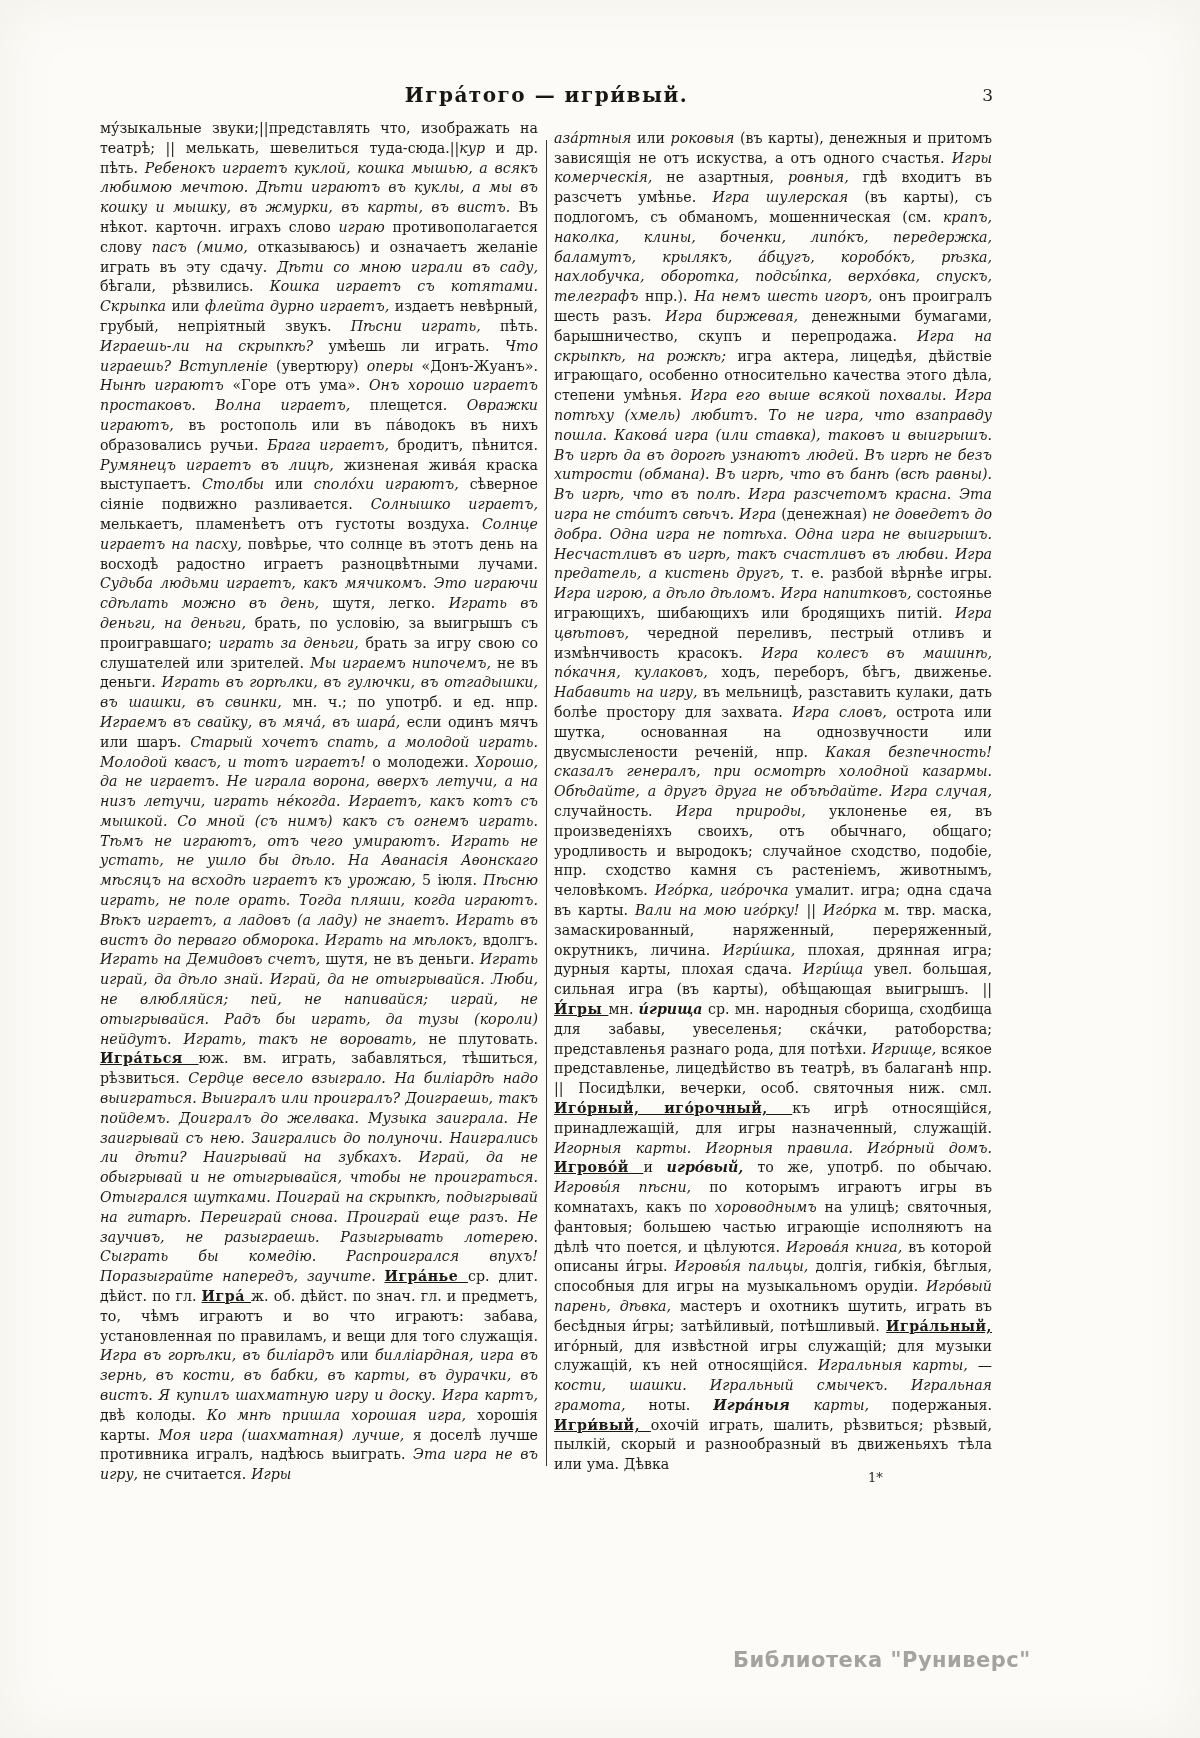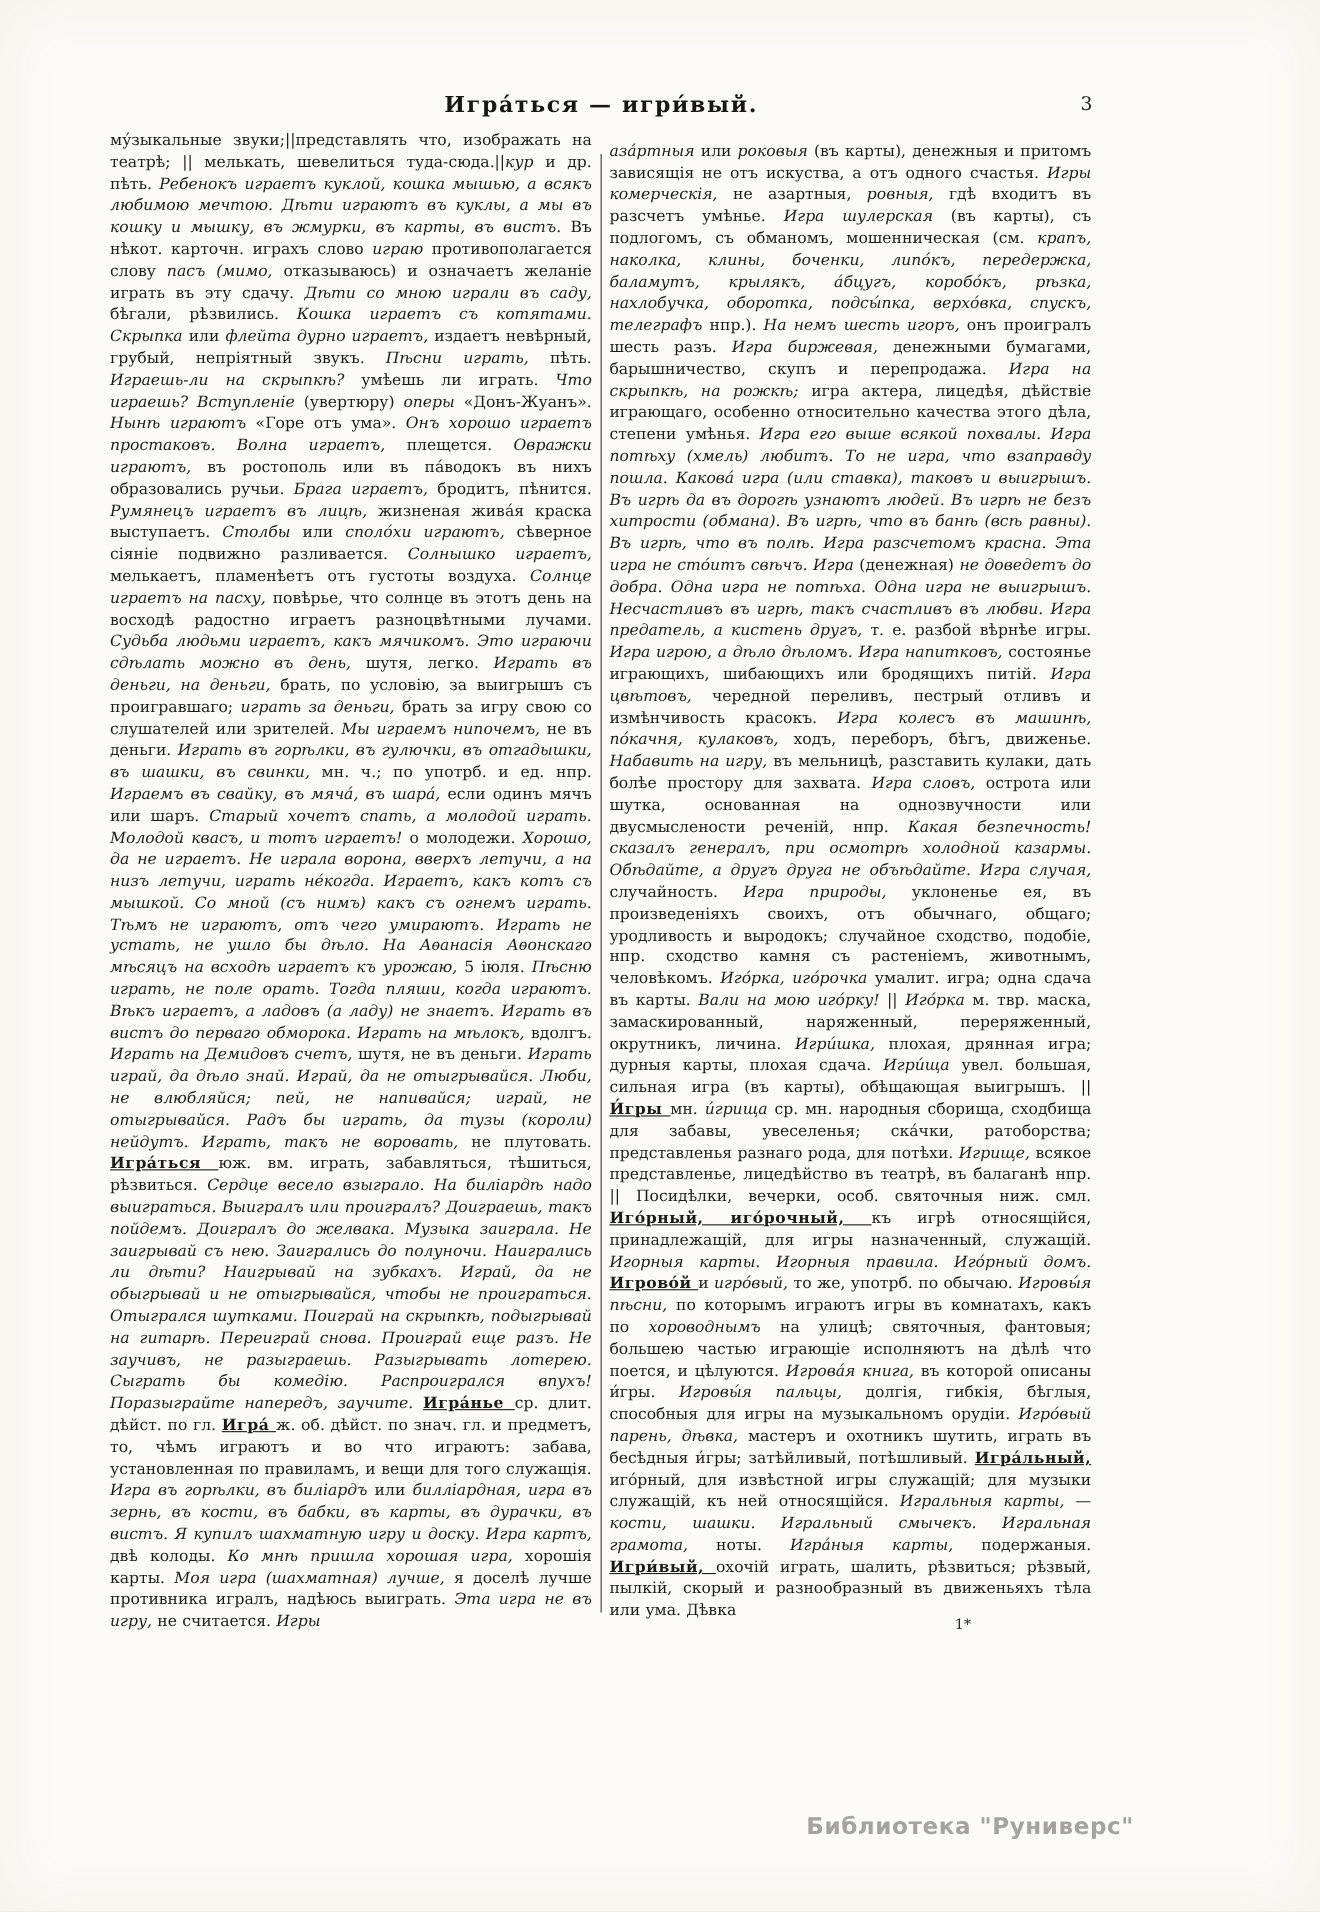--- a/index.html
+++ b/index.html
@@ -32,38 +32,38 @@
     text-align:justify;
     font-size:14.2px;line-height:19.8px;
     word-spacing:.02em;
   }
   .col-divider{
     width:1px;height:1326px;background:#3a3834;
     margin:2px 7px 0 8px;flex:none;
   }
   .it{font-style:italic;}
   .bd{font-weight:bold;letter-spacing:.5px;text-decoration:underline;}
-  .bdi{font-weight:normal;font-style:italic;}
+  .bdi{font-weight:bold;font-style:italic;}
   .sig-mark{
     position:absolute;top:1470px;left:868px;
     font-size:13px;color:#2a2926;
   }
   .watermark{
     position:absolute;top:1648px;left:733px;
     font-family:"DejaVu Sans","Liberation Sans",sans-serif;
     font-weight:bold;font-size:21px;color:#a3a3a1;
     letter-spacing:.5px;white-space:nowrap;
   }
 </style>
 </head>
 <body>
 
 <div class="page">
 
-  <div class="running-head">Игра́ться — игри́вый.</div>
+  <div class="running-head">Игра́того — игри́вый.</div>
 
   <div class="page-num">3</div>
 
   <div class="columns">
     <div class="col"><span>му́зыкальные звуки;||представлять что, изображать на театрѣ; || мелькать, шевелиться туда-сюда.||</span><span class="it">кур</span><span> и др. пѣть. </span><span class="it">Ребенокъ играетъ куклой, кошка мышью, а всякъ любимою мечтою. Дѣти играютъ въ куклы, а мы въ кошку и мышку, въ жмурки, въ карты, въ вистъ.</span><span> Въ нѣкот. карточн. играхъ слово </span><span class="it">играю</span><span> противополагается слову </span><span class="it">пасъ (мимо, </span><span>отказываюсь) и означаетъ желаніе играть въ эту сдачу. </span><span class="it">Дѣти со мною играли въ саду, </span><span>бѣгали, рѣзвились. </span><span class="it">Кошка играетъ съ котятами. Скрыпка </span><span>или </span><span class="it">флейта дурно играетъ, </span><span>издаетъ невѣрный, грубый, непріятный звукъ. </span><span class="it">Пѣсни играть, </span><span>пѣть. </span><span class="it">Играешь-ли на скрыпкѣ? </span><span>умѣешь ли играть. </span><span class="it">Что играешь? Вступленіе </span><span>(увертюру) </span><span class="it">оперы </span><span>«Донъ-Жуанъ». </span><span class="it">Нынѣ играютъ </span><span>«Горе отъ ума». </span><span class="it">Онъ хорошо играетъ простаковъ. Волна играетъ, </span><span>плещется. </span><span class="it">Овражки играютъ, </span><span>въ ростополь или въ па́водокъ въ нихъ образовались ручьи. </span><span class="it">Брага играетъ, </span><span>бродитъ, пѣнится. </span><span class="it">Румянецъ играетъ въ лицѣ, </span><span>жизненая жива́я краска выступаетъ. </span><span class="it">Столбы </span><span>или </span><span class="it">споло́хи играютъ, </span><span>сѣверное сіяніе подвижно разливается. </span><span class="it">Солнышко играетъ, </span><span>мелькаетъ, пламенѣетъ отъ густоты воздуха. </span><span class="it">Солнце играетъ на пасху, </span><span>повѣрье, что солнце въ этотъ день на восходѣ радостно играетъ разноцвѣтными лучами. </span><span class="it">Судьба людьми играетъ, какъ мячикомъ. Это играючи сдѣлать можно въ день, </span><span>шутя, легко. </span><span class="it">Играть въ деньги, на деньги, </span><span>брать, по условію, за выигрышъ съ проигравшаго; </span><span class="it">играть за деньги, </span><span>брать за игру свою со слушателей или зрителей. </span><span class="it">Мы играемъ нипочемъ, </span><span>не въ деньги. </span><span class="it">Играть въ горѣлки, въ гулючки, въ отгадышки, въ шашки, въ свинки, </span><span>мн. ч.; по употрб. и ед. нпр. </span><span class="it">Играемъ въ свайку, въ мяча́, въ шара́, </span><span>если одинъ мячъ или шаръ. </span><span class="it">Старый хочетъ спать, а молодой играть. Молодой квасъ, и тотъ играетъ! </span><span>о молодежи. </span><span class="it">Хорошо, да не играетъ. Не играла ворона, вверхъ летучи, а на низъ летучи, играть не́когда. Играетъ, какъ котъ съ мышкой. Со мной (съ нимъ) какъ съ огнемъ играть. Тѣмъ не играютъ, отъ чего умираютъ. Играть не устать, не ушло бы дѣло. На Аѳанасія Аѳонскаго мѣсяцъ на всходѣ играетъ къ урожаю, </span><span>5 іюля. </span><span class="it">Пѣсню играть, не поле орать. Тогда пляши, когда играютъ. Вѣкъ играетъ, а ладовъ (а ладу) не знаетъ. Играть въ вистъ до перваго обморока. Играть на мѣлокъ, </span><span>вдолгъ. </span><span class="it">Играть на Демидовъ счетъ, </span><span>шутя, не въ деньги. </span><span class="it">Играть играй, да дѣло знай. Играй, да не отыгрывайся. Люби, не влюбляйся; пей, не напивайся; играй, не отыгрывайся. Радъ бы играть, да тузы (короли) нейдутъ. Играть, такъ не воровать, </span><span>не плутовать. </span><span class="bd">Игра́ться </span><span>юж. вм. играть, забавляться, тѣшиться, рѣзвиться. </span><span class="it">Сердце весело взыграло. На биліардѣ надо выиграться. Выигралъ или проигралъ? Доиграешь, такъ пойдемъ. Доигралъ до желвака. Музыка заиграла. Не заигрывай съ нею. Заигрались до полуночи. Наигрались ли дѣти? Наигрывай на зубкахъ. Играй, да не обыгрывай и не отыгрывайся, чтобы не проиграться. Отыгрался шутками. Поиграй на скрыпкѣ, подыгрывай на гитарѣ. Переиграй снова. Проиграй еще разъ. Не заучивъ, не разыграешь. Разыгрывать лотерею. Сыграть бы комедію. Распроигрался впухъ! Поразыграйте напередъ, заучите. </span><span class="bd">Игра́нье </span><span>ср. длит. дѣйст. по гл. </span><span class="bd">Игра́ </span><span>ж. об. дѣйст. по знач. гл. и предметъ, то, чѣмъ играютъ и во что играютъ: забава, установленная по правиламъ, и вещи для того служащія. </span><span class="it">Игра въ горѣлки, въ биліардъ </span><span>или </span><span class="it">билліардная, игра въ зернь, въ кости, въ бабки, въ карты, въ дурачки, въ вистъ. Я купилъ шахматную игру и доску. Игра картъ, </span><span>двѣ колоды. </span><span class="it">Ко мнѣ пришла хорошая игра, </span><span>хорошія карты. </span><span class="it">Моя игра (шахматная) лучше, </span><span>я доселѣ лучше противника игралъ, надѣюсь выиграть. </span><span class="it">Эта игра не въ игру, </span><span>не считается. </span><span class="it">Игры</span></div>
     <div class="col-divider"></div>
     <div class="col"><span class="it">аза́ртныя </span><span>или </span><span class="it">роковыя </span><span>(въ карты), денежныя и притомъ зависящія не отъ искуства, а отъ одного счастья. </span><span class="it">Игры комерческія, </span><span>не азартныя, </span><span class="it">ровныя, </span><span>гдѣ входитъ въ разсчетъ умѣнье. </span><span class="it">Игра шулерская </span><span>(въ карты), съ подлогомъ, съ обманомъ, мошенническая (см. </span><span class="it">крапъ, наколка, клины, боченки, липо́къ, передержка, баламутъ, крылякъ, а́бцугъ, коробо́къ, рѣзка, нахлобучка, оборотка, подсы́пка, верхо́вка, спускъ, телеграфъ </span><span>нпр.). </span><span class="it">На немъ шесть игоръ, </span><span>онъ проигралъ шесть разъ. </span><span class="it">Игра биржевая, </span><span>денежными бумагами, барышничество, скупъ и перепродажа. </span><span class="it">Игра на скрыпкѣ, на рожкѣ; </span><span>игра актера, лицедѣя, дѣйствіе играющаго, особенно относительно качества этого дѣла, степени умѣнья. </span><span class="it">Игра его выше всякой похвалы. Игра потѣху (хмель) любитъ. То не игра, что взаправду пошла. Какова́ игра (или ставка), таковъ и выигрышъ. Въ игрѣ да въ дорогѣ узнаютъ людей. Въ игрѣ не безъ хитрости (обмана). Въ игрѣ, что въ банѣ (всѣ равны). Въ игрѣ, что въ полѣ. Игра разсчетомъ красна. Эта игра не сто́итъ свѣчъ. Игра </span><span>(денежная) </span><span class="it">не доведетъ до добра. Одна игра не потѣха. Одна игра не выигрышъ. Несчастливъ въ игрѣ, такъ счастливъ въ любви. Игра предатель, а кистень другъ, </span><span>т. е. разбой вѣрнѣе игры. </span><span class="it">Игра игрою, а дѣло дѣломъ. Игра напитковъ, </span><span>состоянье играющихъ, шибающихъ или бродящихъ питій. </span><span class="it">Игра цвѣтовъ, </span><span>чередной переливъ, пестрый отливъ и измѣнчивость красокъ. </span><span class="it">Игра колесъ въ машинѣ, по́качня, кулаковъ, </span><span>ходъ, переборъ, бѣгъ, движенье. </span><span class="it">Набавить на игру, </span><span>въ мельницѣ, разставить кулаки, дать болѣе простору для захвата. </span><span class="it">Игра словъ, </span><span>острота или шутка, основанная на однозвучности или двусмыслености реченій, нпр. </span><span class="it">Какая безпечность! сказалъ генералъ, при осмотрѣ холодной казармы. Обѣдайте, а другъ друга не объѣдайте. Игра случая, </span><span>случайность. </span><span class="it">Игра природы, </span><span>уклоненье ея, въ произведеніяхъ своихъ, отъ обычнаго, общаго; уродливость и выродокъ; случайное сходство, подобіе, нпр. сходство камня съ растеніемъ, животнымъ, человѣкомъ. </span><span class="it">Иго́рка, иго́рочка </span><span>умалит. игра; одна сдача въ карты. </span><span class="it">Вали на мою иго́рку! </span><span>|| </span><span class="it">Иго́рка </span><span>м. твр. маска, замаскированный, наряженный, переряженный, окрутникъ, личина. </span><span class="it">Игри́шка, </span><span>плохая, дрянная игра; дурныя карты, плохая сдача. </span><span class="it">Игри́ща </span><span>увел. большая, сильная игра (въ карты), обѣщающая выигрышъ. || </span><span class="bd">И́гры </span><span>мн. </span><span class="bdi">и́грища </span><span>ср. мн. народныя сборища, сходбища для забавы, увеселенья; ска́чки, ратоборства; представленья разнаго рода, для потѣхи. </span><span class="it">Игрище, </span><span>всякое представленье, лицедѣйство въ театрѣ, въ балаганѣ нпр. || Посидѣлки, вечерки, особ. святочныя ниж. смл. </span><span class="bd">Иго́рный, иго́рочный, </span><span>къ игрѣ относящійся, принадлежащій, для игры назначенный, служащій. </span><span class="it">Игорныя карты. Игорныя правила. Иго́рный домъ. </span><span class="bd">Игрово́й </span><span>и </span><span class="bdi">игро́вый, </span><span>то же, употрб. по обычаю. </span><span class="it">Игровы́я пѣсни, </span><span>по которымъ играютъ игры въ комнатахъ, какъ по </span><span class="it">хороводнымъ </span><span>на улицѣ; святочныя, фантовыя; большею частью играющіе исполняютъ на дѣлѣ что поется, и цѣлуются. </span><span class="it">Игрова́я книга, </span><span>въ которой описаны и́гры. </span><span class="it">Игровы́я пальцы, </span><span>долгія, гибкія, бѣглыя, способныя для игры на музыкальномъ орудіи. </span><span class="it">Игро́вый парень, дѣвка, </span><span>мастеръ и охотникъ шутить, играть въ бесѣдныя и́гры; затѣйливый, потѣшливый. </span><span class="bd">Игра́льный, </span><span>иго́рный, для извѣстной игры служащій; для музыки служащій, къ ней относящійся. </span><span class="it">Игральныя карты, — кости, шашки. Игральный смычекъ. Игральная грамота, </span><span>ноты. </span><span class="bdi">Игра́ныя </span><span class="it">карты, </span><span>подержаныя. </span><span class="bd">Игри́вый, </span><span>охочій играть, шалить, рѣзвиться; рѣзвый, пылкій, скорый и разнообразный въ движеньяхъ тѣла или ума. Дѣвка</span></div>
   </div>
 
   <div class="sig-mark">1*</div>

